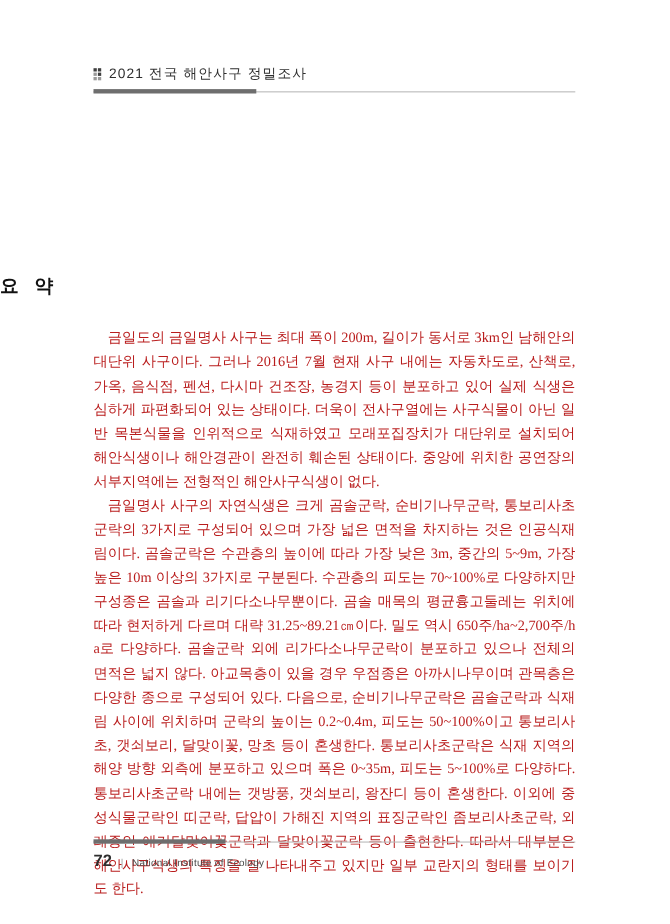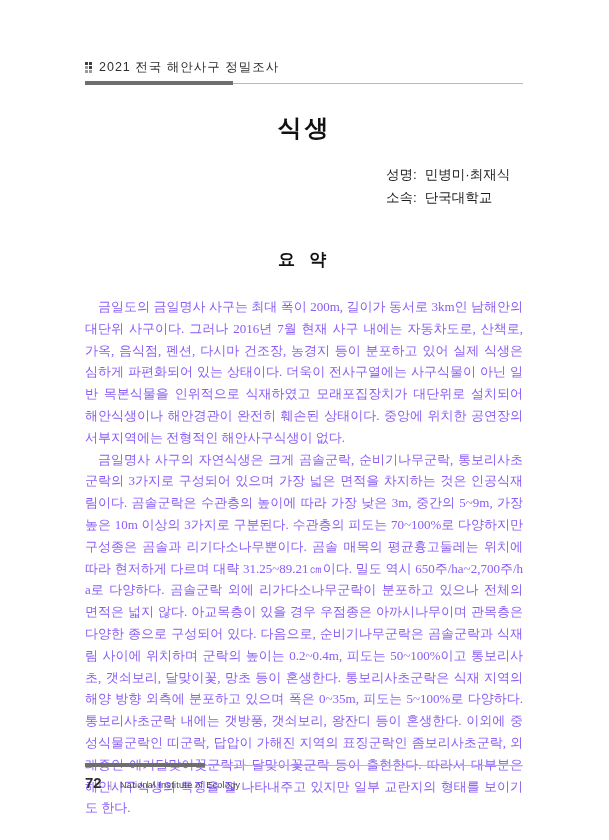--- a/index.html
+++ b/index.html
@@ -92,35 +92,34 @@
   }
   .authors .row { white-space: nowrap; }
   .authors .lbl { margin-right: 8px; }
 
   
   .abstract-heading {
     position: absolute;
     left: 0;
     top: 248px;
     width: 609px;
-    text-align: center;
     font-size: 17px;
     font-weight: bold;
     letter-spacing: 5px;
     color: #111111;
   }
   .abstract-body {
     position: absolute;
     left: 85px;
     top: 296px;
     width: 438px;
     font-size: 13px;
     line-height: 21.8px;
     text-align: justify;
-    color: #8b5cf6;
+    color: #b91c1c;
     word-break: break-all;
   }
   .abstract-body p {
     margin: 0;
     text-indent: 1em;
   }
 
   
   .footer-rule {
     position: absolute;
@@ -182,30 +181,21 @@
           <span class="bg-l"></span>
       </span>
       <span class="header-label">2021 전국 해안사구 정밀조사</span>
     </div>
     <div class="header-rule">
       <span class="thin"></span>
       <span class="thick"></span>
     </div>
   </div>
 
-  <div class="doc-title">식생</div>
-
-  <div class="authors">
-    <div class="row">
-      <span class="lbl">성명:</span><span>민병미·최재식</span>
-    </div>
-    <div class="row">
-      <span class="lbl">소속:</span><span>단국대학교</span>
-    </div>
-  </div>
+
 
   <div class="abstract-heading">요 약</div>
   <div class="abstract-body">
     <p>금일도의 금일명사 사구는 최대 폭이 200m, 길이가 동서로 3km인 남해안의 대단위 사구이다. 그러나 2016년 7월 현재 사구 내에는 자동차도로, 산책로, 가옥, 음식점, 펜션, 다시마 건조장, 농경지 등이 분포하고 있어 실제 식생은 심하게 파편화되어 있는 상태이다. 더욱이 전사구열에는 사구식물이 아닌 일반 목본식물을 인위적으로 식재하였고 모래포집장치가 대단위로 설치되어 해안식생이나 해안경관이 완전히 훼손된 상태이다. 중앙에 위치한 공연장의 서부지역에는 전형적인 해안사구식생이 없다.</p>
     <p>금일명사 사구의 자연식생은 크게 곰솔군락, 순비기나무군락, 통보리사초군락의 3가지로 구성되어 있으며 가장 넓은 면적을 차지하는 것은 인공식재림이다. 곰솔군락은 수관층의 높이에 따라 가장 낮은 3m, 중간의 5~9m, 가장 높은 10m 이상의 3가지로 구분된다. 수관층의 피도는 70~100%로 다양하지만 구성종은 곰솔과 리기다소나무뿐이다. 곰솔 매목의 평균흉고둘레는 위치에 따라 현저하게 다르며 대략 31.25~89.21㎝이다. 밀도 역시 650주/ha~2,700주/ha로 다양하다. 곰솔군락 외에 리가다소나무군락이 분포하고 있으나 전체의 면적은 넓지 않다. 아교목층이 있을 경우 우점종은 아까시나무이며 관목층은 다양한 종으로 구성되어 있다. 다음으로, 순비기나무군락은 곰솔군락과 식재림 사이에 위치하며 군락의 높이는 0.2~0.4m, 피도는 50~100%이고 통보리사초, 갯쇠보리, 달맞이꽃, 망초 등이 혼생한다. 통보리사초군락은 식재 지역의 해양 방향 외측에 분포하고 있으며 폭은 0~35m, 피도는 5~100%로 다양하다. 통보리사초군락 내에는 갯방풍, 갯쇠보리, 왕잔디 등이 혼생한다. 이외에 중성식물군락인 띠군락, 답압이 가해진 지역의 표징군락인 좀보리사초군락, 외래종인 애기달맞이꽃군락과 달맞이꽃군락 등이 출현한다. 따라서 대부분은 해안사구식생의 특징을 잘 나타내주고 있지만 일부 교란지의 형태를 보이기도 한다.</p>
   </div>
 
   <div class="footer-rule">
     <span class="thin"></span>
     <span class="thick"></span>

